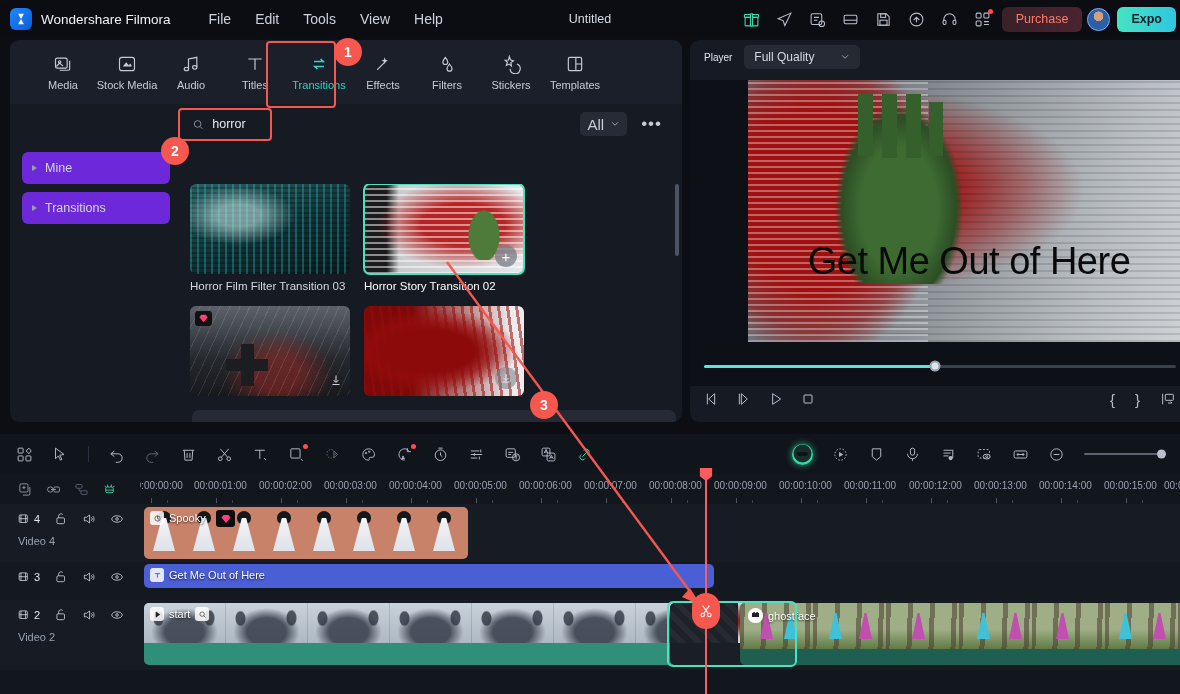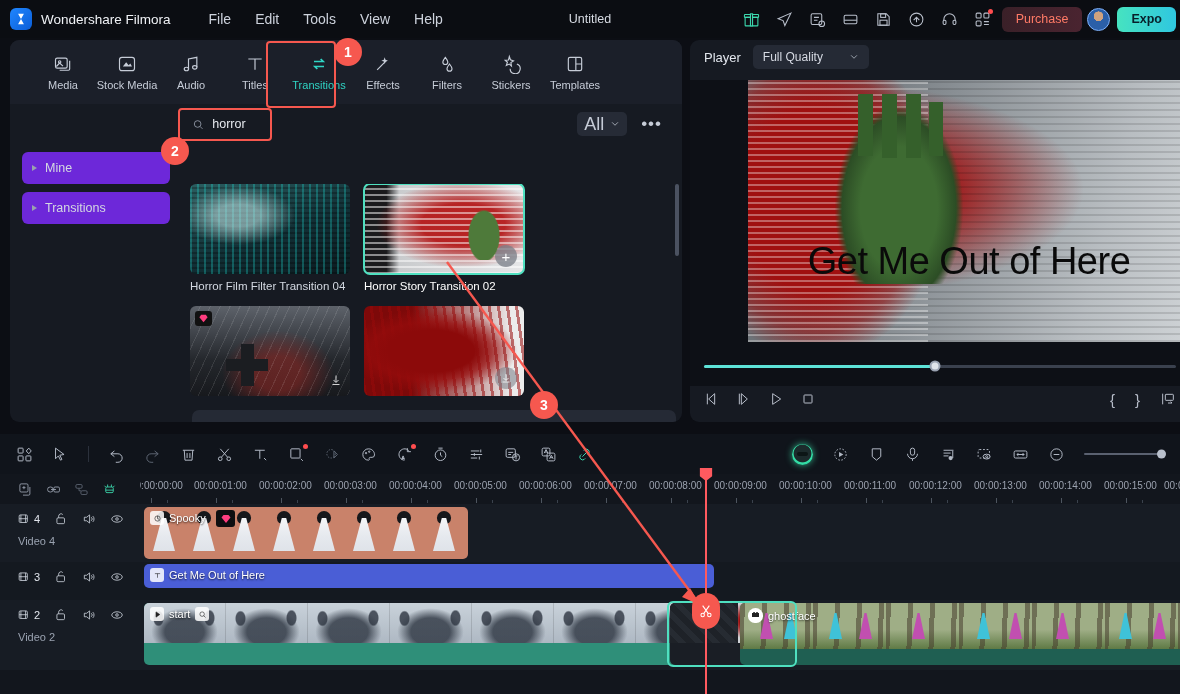--- a/index.html
+++ b/index.html
@@ -91,21 +91,21 @@
     flex: 1; height: 28px; display: flex; align-items: center; gap: 8px;
     padding: 0 10px; border-radius: 5px;
   }
   .searchbox svg { width: 13px; height: 13px; stroke: #9aa2b0; fill: none; stroke-width: 1.6; }
   .searchbox input {
     background: transparent; border: none; outline: none;
     color: #e6e9ef; font-size: 12.5px; font-family: inherit; width: 100%;
   }
   .filter-sel {
     height: 24px; padding: 3px 7px; border-radius: 5px; background: #262b36;
-    display: flex; align-items: center; gap: 6px; font-size: 18px; color: #c6ccd7;
+    display: flex; align-items: center; gap: 6px; font-size: 15px; color: #c6ccd7;
     cursor: pointer;
   }
   .filter-sel svg { width: 10px; height: 10px; stroke: #c6ccd7; fill: none; stroke-width: 1.8; }
   .dots { padding: 0 6px; color: #c6ccd7; font-size: 17px; letter-spacing: 1px; cursor: pointer; line-height: 10px;}
 
   .sidecats { position: absolute; left: 0; top: 104px; width: 172px; padding: 8px 12px; }
   .cat {
     height: 32px; display: flex; align-items: center; gap: 8px;
     padding: 0 10px; border-radius: 6px; font-size: 12.5px; color: #d4d8e1;
     margin-bottom: 8px; background: #6d28d9; cursor: pointer;
@@ -193,21 +193,21 @@
     position: absolute; right: 3px; top: 144px; width: 4px; height: 72px;
     background: #4b5261; border-radius: 2px;
   }
 
   
   .player {
     position: absolute; left: 690px; top: 40px; width: 500px; height: 382px;
     background: #161a22; border-radius: 9px; overflow: hidden;
   }
   .player-head { height: 34px; display: flex; align-items: center; gap: 12px; padding: 0 14px; }
-  .player-head .lbl { font-size: 13px; color: #e2e6ed; }
+  .player-head .lbl { font-size: 10px; color: #e2e6ed; }
   .qual-sel {
     height: 24px; padding: 0 10px; border-radius: 5px; background: #252a35;
     display: flex; align-items: center; gap: 26px; font-size: 12px; color: #d6dae3;
     cursor: pointer;
   }
   .qual-sel svg { width: 10px; height: 10px; stroke: #c0c6d1; fill: none; stroke-width: 1.8; }
   .stage {
     position: absolute; left: 0; top: 40px; width: 500px; height: 306px;
     background: #0d1016;
   }
@@ -611,21 +611,21 @@
       <div class="cat">
         <span class="tri"></span>
         <span>Transitions</span>
       </div>
     </div>
 
     <div class="grid">
       <div class="grid-inner">
         <div class="card">
           <div class="thumb tb1"></div>
-          <div class="card-label">Horror Film Filter Transition 04</div>
+          <div class="card-label">Horror Film Filter Transition 03</div>
         </div>
         <div class="card sel">
           <div class="thumb tb2">
             <div class="add-circle">+</div>
           </div>
           <div class="card-label">Horror Story Transition 02</div>
         </div>
         <div class="card">
           <div class="thumb tb3">
             <div class="gem">

